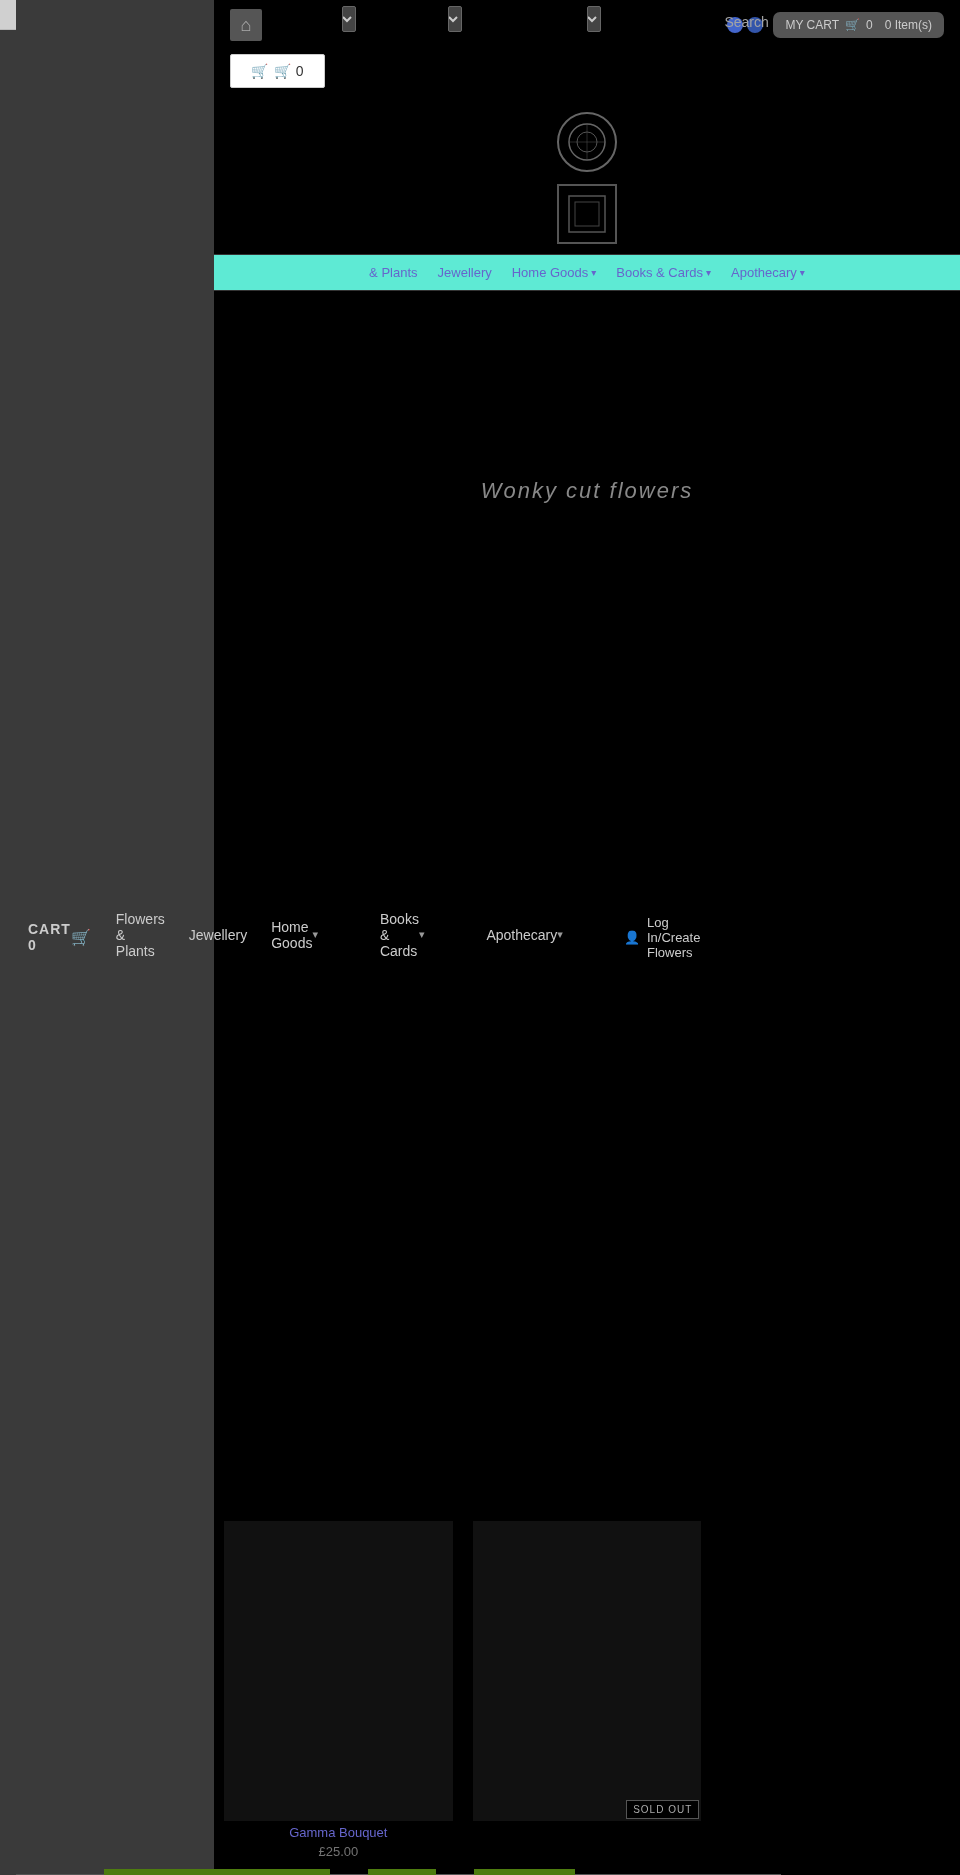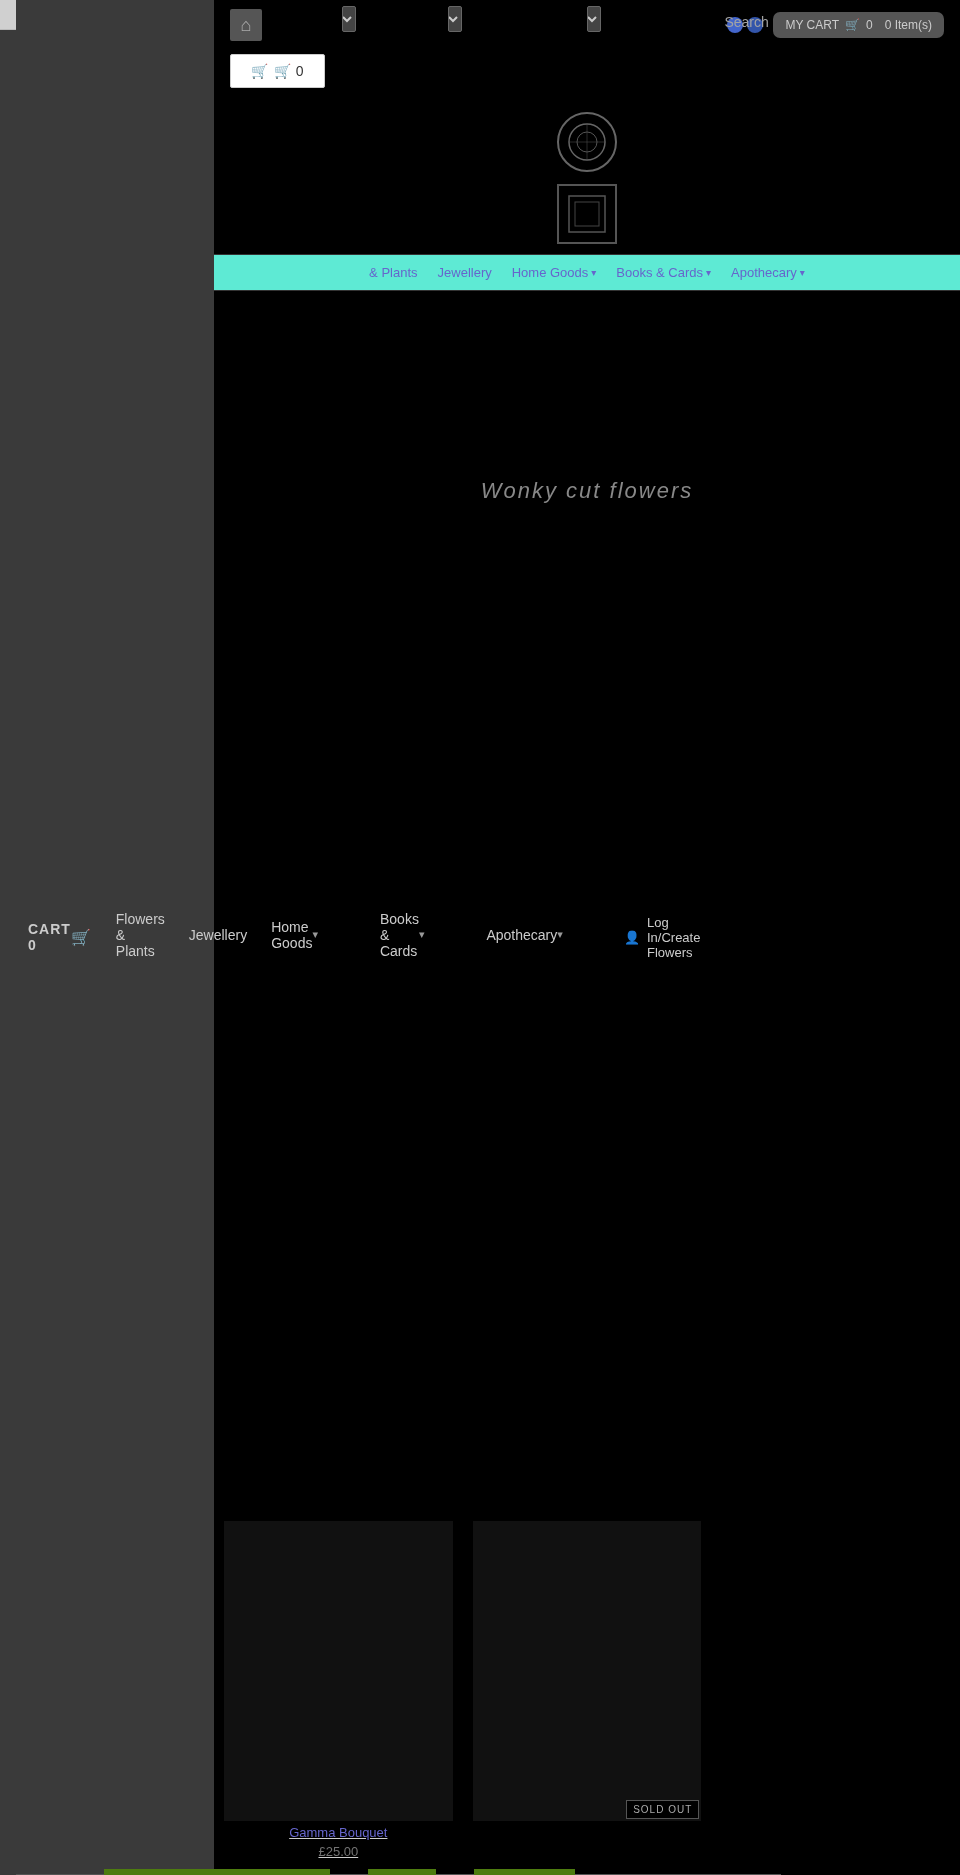--- a/index.html
+++ b/index.html
@@ -276,21 +276,20 @@
       gap: 0;
       padding: 20px 0;
       background: #000;
     }
 
     .product-card {
       width: 33.33%;
       background: #000;
       padding: 10px;
       position: relative;
-      text-decoration: underline;
     }
 
     .product-image {
       width: 100%;
       height: 300px;
       background: #111;
       display: flex;
       align-items: center;
       justify-content: center;
     }

